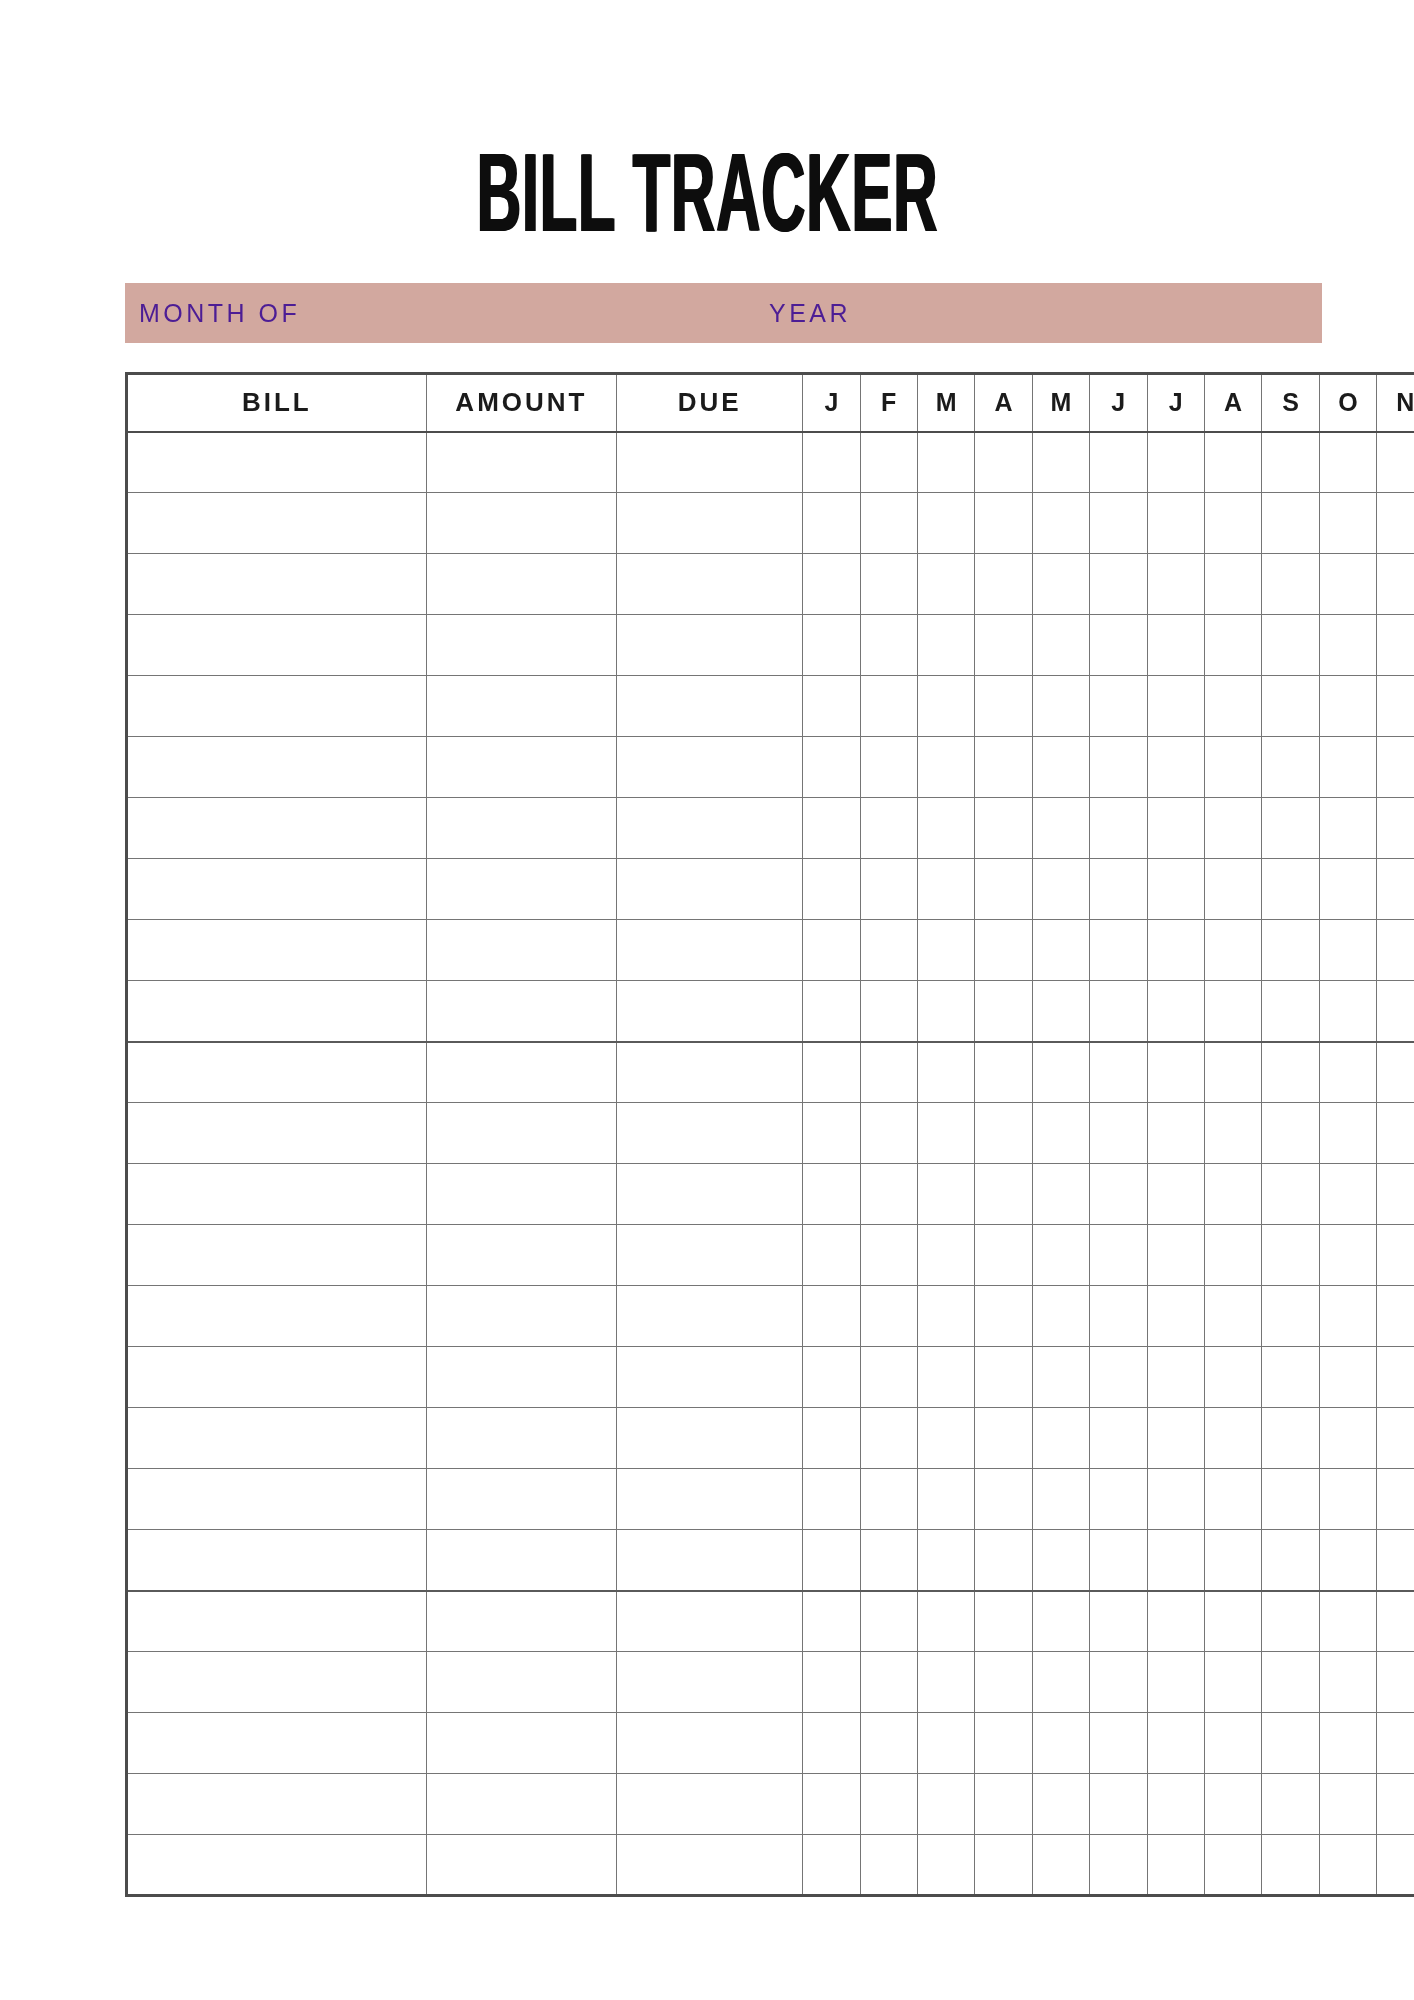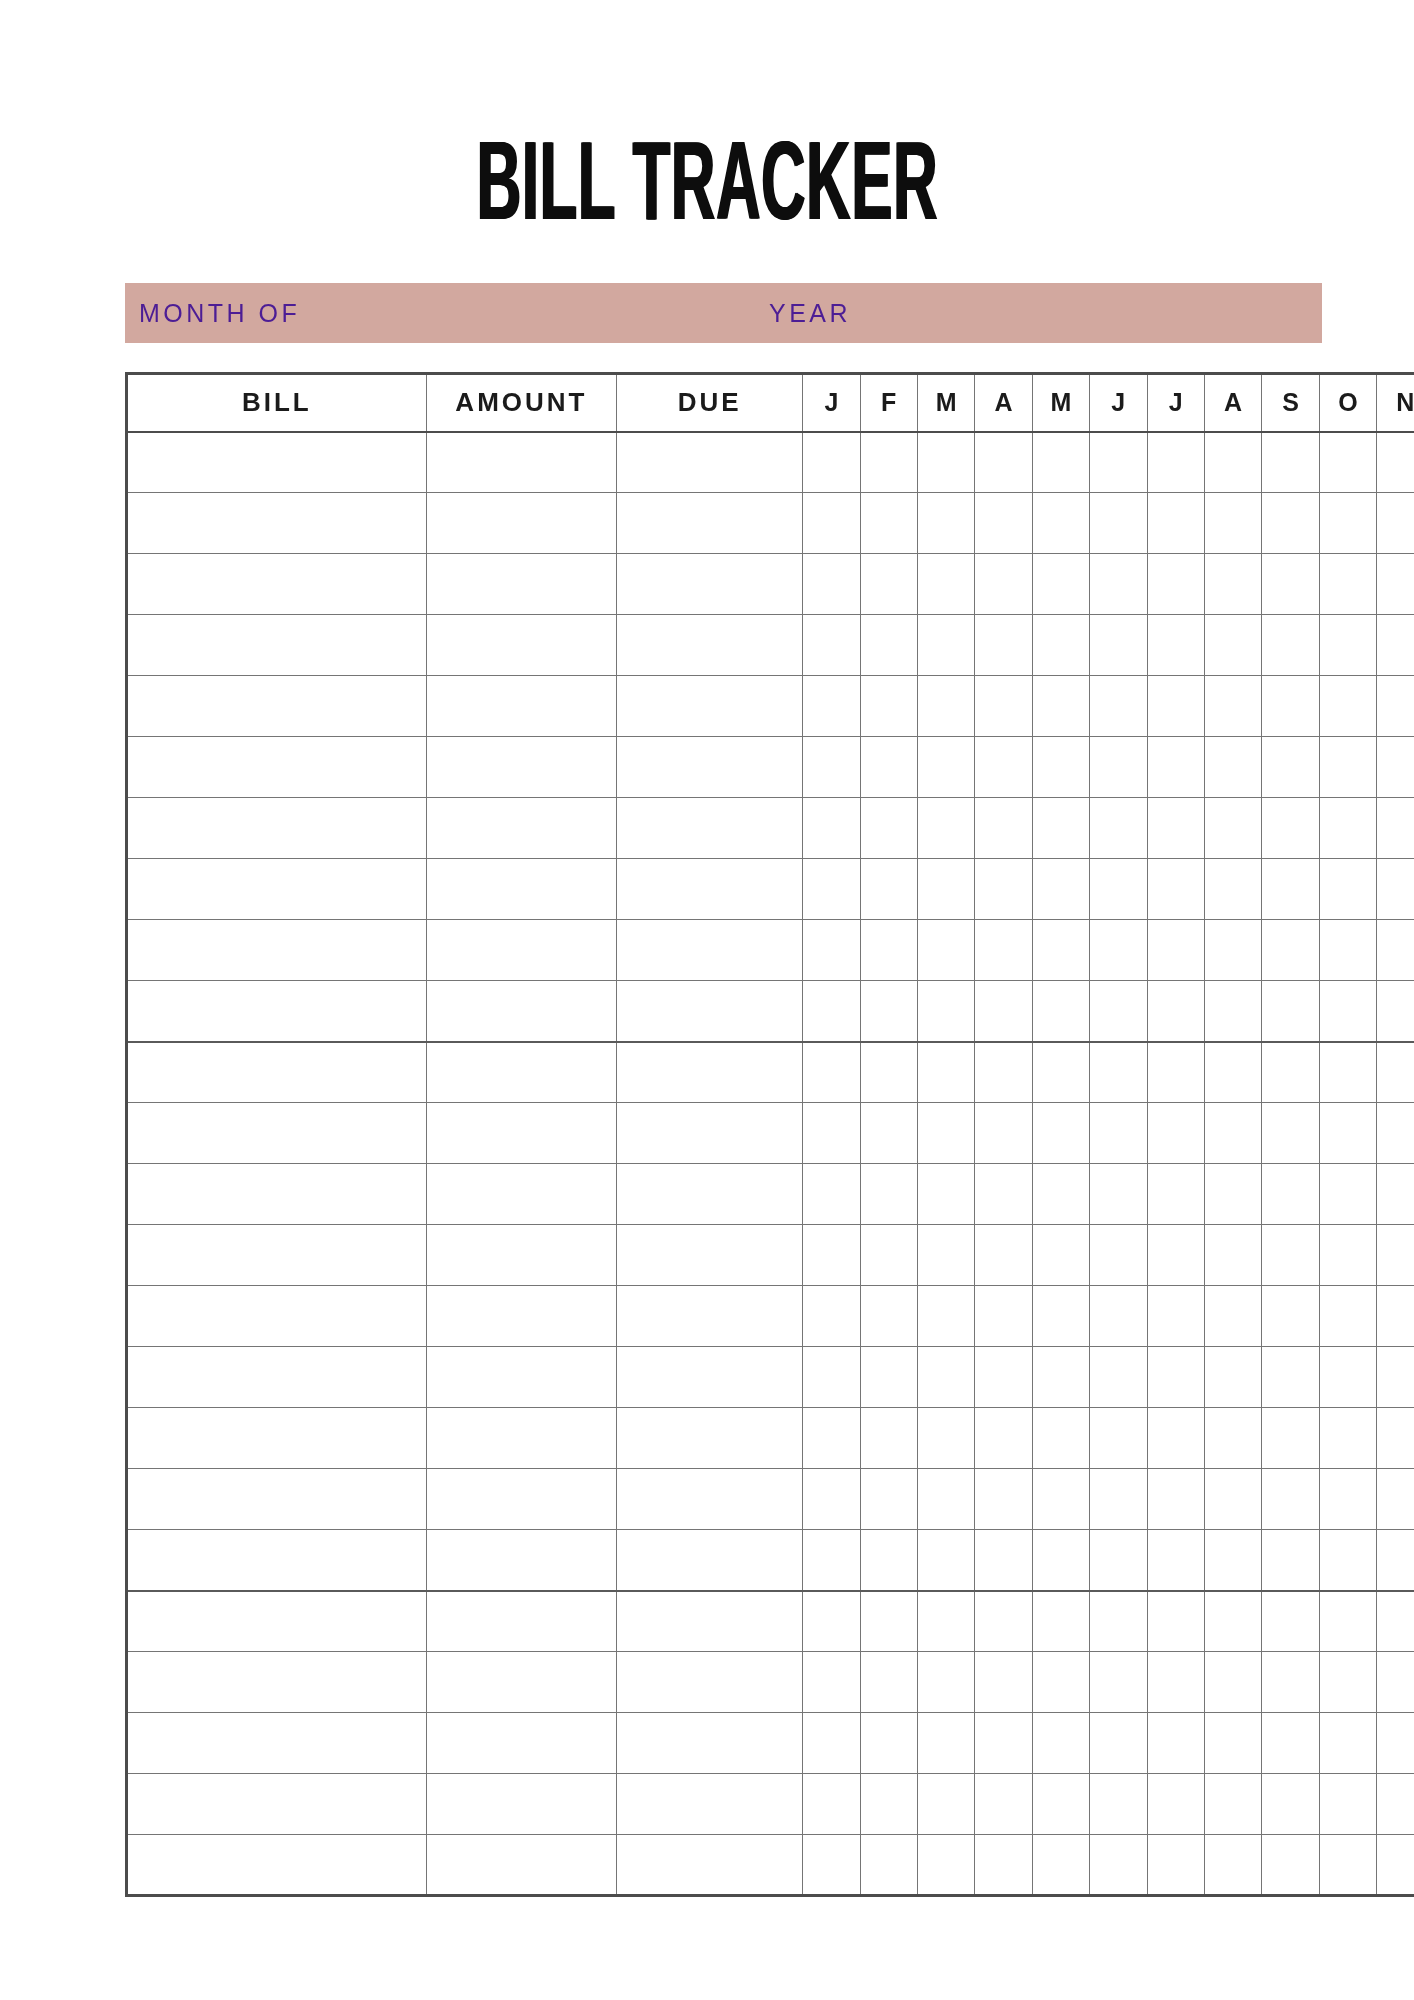--- a/index.html
+++ b/index.html
@@ -9,21 +9,21 @@
   .page {
     position:relative;
     width:1414px; height:2000px;
     margin:0 auto;
     background:#ffffff;
     overflow:hidden;
   }
 
   
   .title {
-    position:absolute; top:114px; left:0; width:100%;
+    position:absolute; top:126px; left:0; width:100%;
     text-align:center;
     line-height:1.2;
     font-size:112px;
     font-weight:bold;
     color:#0d0d0d;
     white-space:nowrap;
   }
   .title .squeeze {
     display:inline-block;
     transform:scaleX(0.55);

